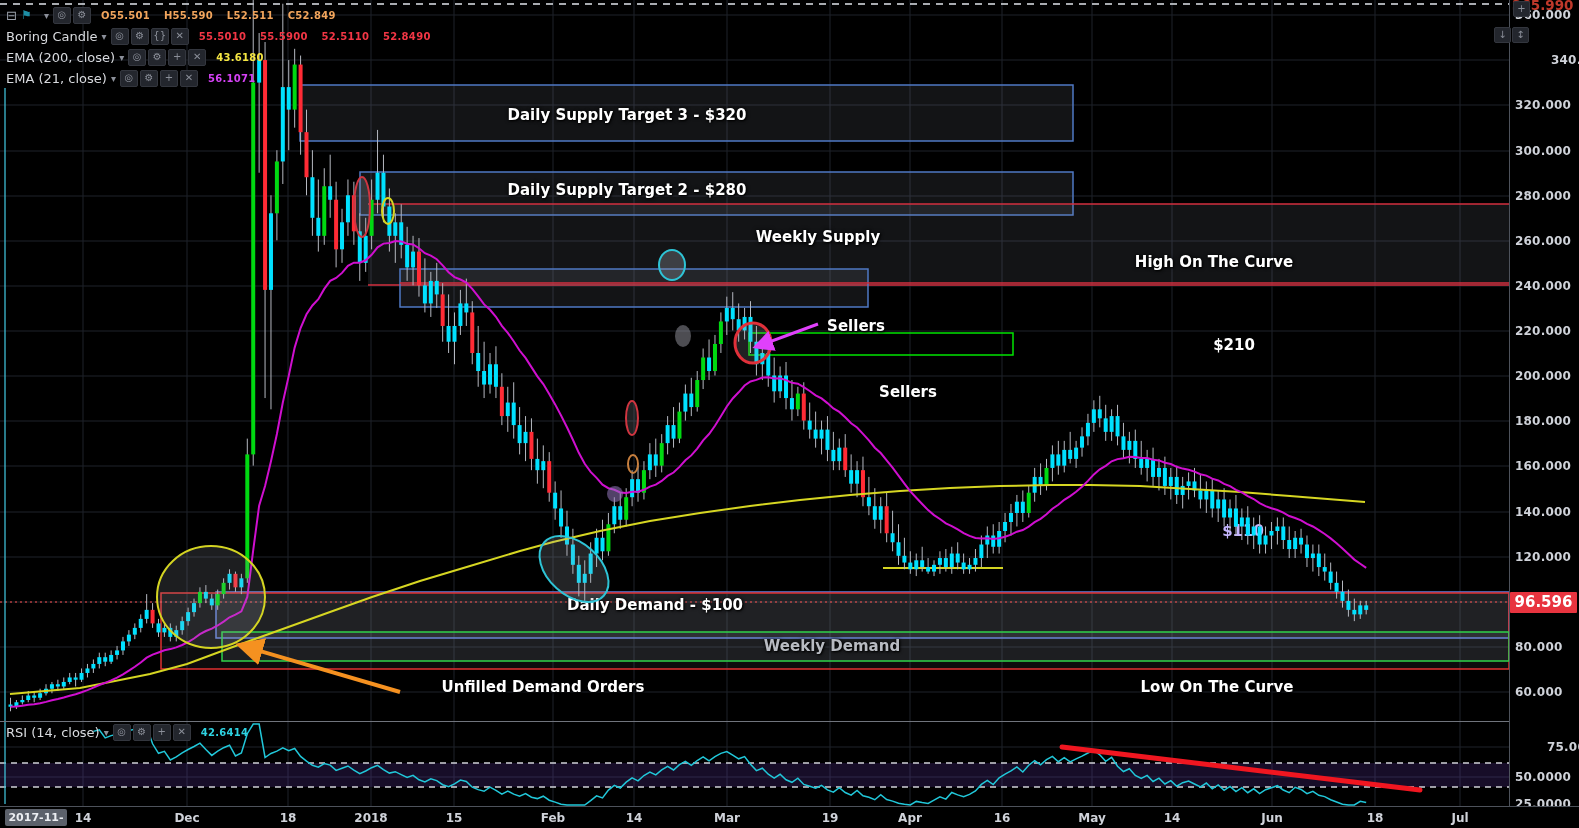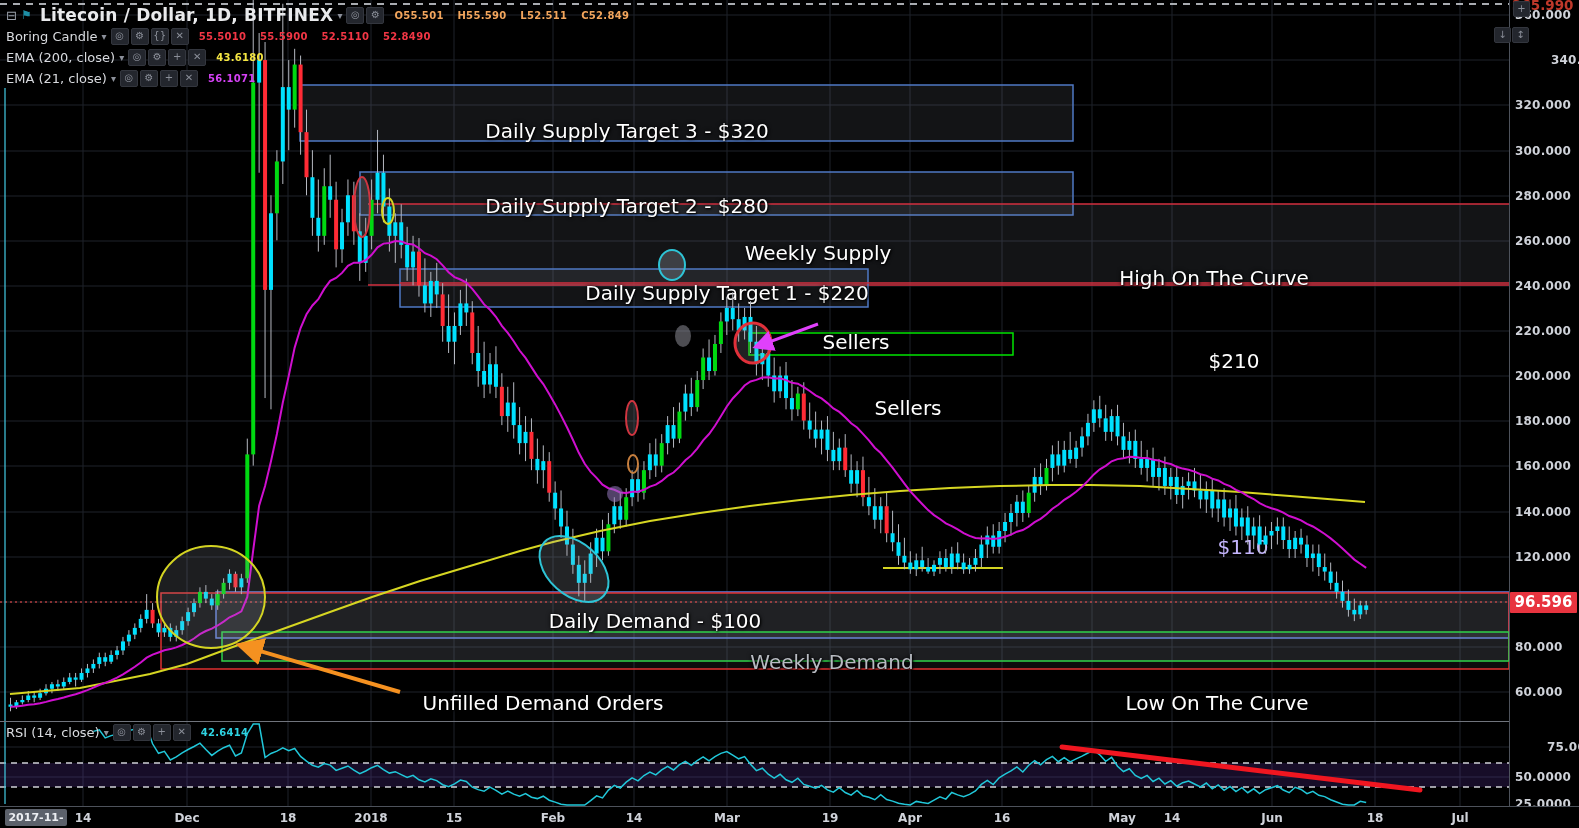--- a/index.html
+++ b/index.html
@@ -2,22 +2,22 @@
 <html><head>
 <meta charset="utf-8">
 <style>
   html,body{margin:0;padding:0;background:#000;}
   #app{position:relative;width:1579px;height:828px;background:#000;overflow:hidden;
        font-family:"DejaVu Sans",sans-serif;}
   svg{position:absolute;left:0;top:0;}
   #layer-zones{z-index:1;}
   #layer-ann{position:absolute;left:0;top:0;width:1579px;height:828px;z-index:2;}
   #layer-series{z-index:3;}
-  .ann{position:absolute;transform:translate(-50%,-50%);font-weight:normal;font-size:20px;
-       white-space:nowrap;text-shadow:1px 1px 2px #000,0 0 4px #000;margin-top:16px;}
+  .ann{position:absolute;transform:translate(-50%,-50%);font-weight:bold;font-size:15px;
+       white-space:nowrap;text-shadow:1px 1px 2px #000,0 0 4px #000;}
   
   #legend{position:absolute;left:6px;top:5px;z-index:6;}
   .lrow{display:flex;align-items:center;height:20px;margin-bottom:1px;}
   .ltitle{color:#e9eaec;font-size:17px;font-weight:bold;letter-spacing:.2px;}
   .lname{color:#d8dade;font-size:13px;}
   .caret{color:#8b8f99;font-size:10px;margin:0 4px 0 4px;}
   .ibtn{width:16px;height:15px;background:#23262d;border:1px solid #33363e;border-radius:2px;
         color:#8b8f99;font-size:10px;line-height:14px;text-align:center;margin-right:2px;
         font-family:"DejaVu Sans",sans-serif;}
   .vals{font-size:10px;font-weight:bold;margin-left:8px;letter-spacing:.3px;}
@@ -119,21 +119,20 @@
       <line x1="0" y1="4" x2="1509" y2="4" stroke="#e0e3ea" stroke-width="1.5" stroke-dasharray="7,6"></line>
       <line x1="400" y1="283" x2="1509" y2="283" stroke="#d32f3f" stroke-width="1.5"></line>
       <line x1="0" y1="602" x2="1509" y2="602" stroke="#ff5050" stroke-width="1" stroke-dasharray="2,3"></line>
       <line x1="883" y1="568" x2="1003" y2="568" stroke="#d4d422" stroke-width="2"></line>
     </svg>
 
   <div id="layer-ann">
       <div class="ann" style="left: 627px; top: 115px; color: rgb(255, 255, 255);">Daily Supply Target 3 - $320</div>
       <div class="ann" style="left: 627px; top: 190px; color: rgb(255, 255, 255);">Daily Supply Target 2 - $280</div>
       <div class="ann" style="left: 818px; top: 237px; color: rgb(255, 255, 255);">Weekly Supply</div>
-      <div class="ann" style="left: 727px; top: 277px; color: rgb(255, 255, 255);">Daily Supply Target 1 - $220</div>
       <div class="ann" style="left: 856px; top: 326px; color: rgb(255, 255, 255);">Sellers</div>
       <div class="ann" style="left: 908px; top: 392px; color: rgb(255, 255, 255);">Sellers</div>
       <div class="ann" style="left: 1214px; top: 262px; color: rgb(255, 255, 255);">High On The Curve</div>
       <div class="ann" style="left: 1234px; top: 345px; color: rgb(255, 255, 255);">$210</div>
       <div class="ann" style="left: 1243px; top: 531px; color: #c4b5fd;">$110</div>
       <div class="ann" style="left: 655px; top: 605px; color: rgb(255, 255, 255);">Daily Demand - $100</div>
       <div class="ann" style="left: 832px; top: 646px; color: rgb(184, 187, 194);">Weekly Demand</div>
       <div class="ann" style="left: 543px; top: 687px; color: rgb(255, 255, 255);">Unfilled Demand Orders</div>
       <div class="ann" style="left: 1217px; top: 687px; color: rgb(255, 255, 255);">Low On The Curve</div>
     </div>
@@ -627,21 +626,20 @@
       <line x1="400" y1="692" x2="243" y2="646" stroke="#f59120" stroke-width="4" marker-end="url(#ah0)"></line>
       <line x1="818" y1="324" x2="758" y2="346" stroke="#e040fb" stroke-width="3" marker-end="url(#ah1)"></line>
     </svg>
 
   <div id="rsi-sep"></div>
 
   <div id="legend">
     <div class="lrow">
       <span id="menu-icon">⊟</span>
       <span id="flag-icon">⚑</span>
-      <span class="ltitle">Litecoin / Dollar, 1D, BITFINEX</span>
       <span class="caret">▾</span>
       <span class="ibtn">◎</span>
       <span class="ibtn">⚙</span>
       <span class="vals" style="color:#f2a55c;">
         <span>O55.501</span>
         <span>H55.590</span>
         <span>L52.511</span>
         <span>C52.849</span>
       </span>
     </div>
@@ -722,19 +720,19 @@
       <div class="ttick" style="left: 187px;">Dec</div>
       <div class="ttick" style="left: 288px;">18</div>
       <div class="ttick" style="left: 371px;">2018</div>
       <div class="ttick" style="left: 454px;">15</div>
       <div class="ttick" style="left: 553px;">Feb</div>
       <div class="ttick" style="left: 634px;">14</div>
       <div class="ttick" style="left: 727px;">Mar</div>
       <div class="ttick" style="left: 830px;">19</div>
       <div class="ttick" style="left: 910px;">Apr</div>
       <div class="ttick" style="left: 1002px;">16</div>
-      <div class="ttick" style="left: 1122px;">May</div>
+      <div class="ttick" style="left: 1092px;">May</div>
       <div class="ttick" style="left: 1172px;">14</div>
       <div class="ttick" style="left: 1272px;">Jun</div>
       <div class="ttick" style="left: 1375px;">18</div>
       <div class="ttick" style="left: 1460px;">Jul</div>
     </div>
 </div>
 
 </body></html>

